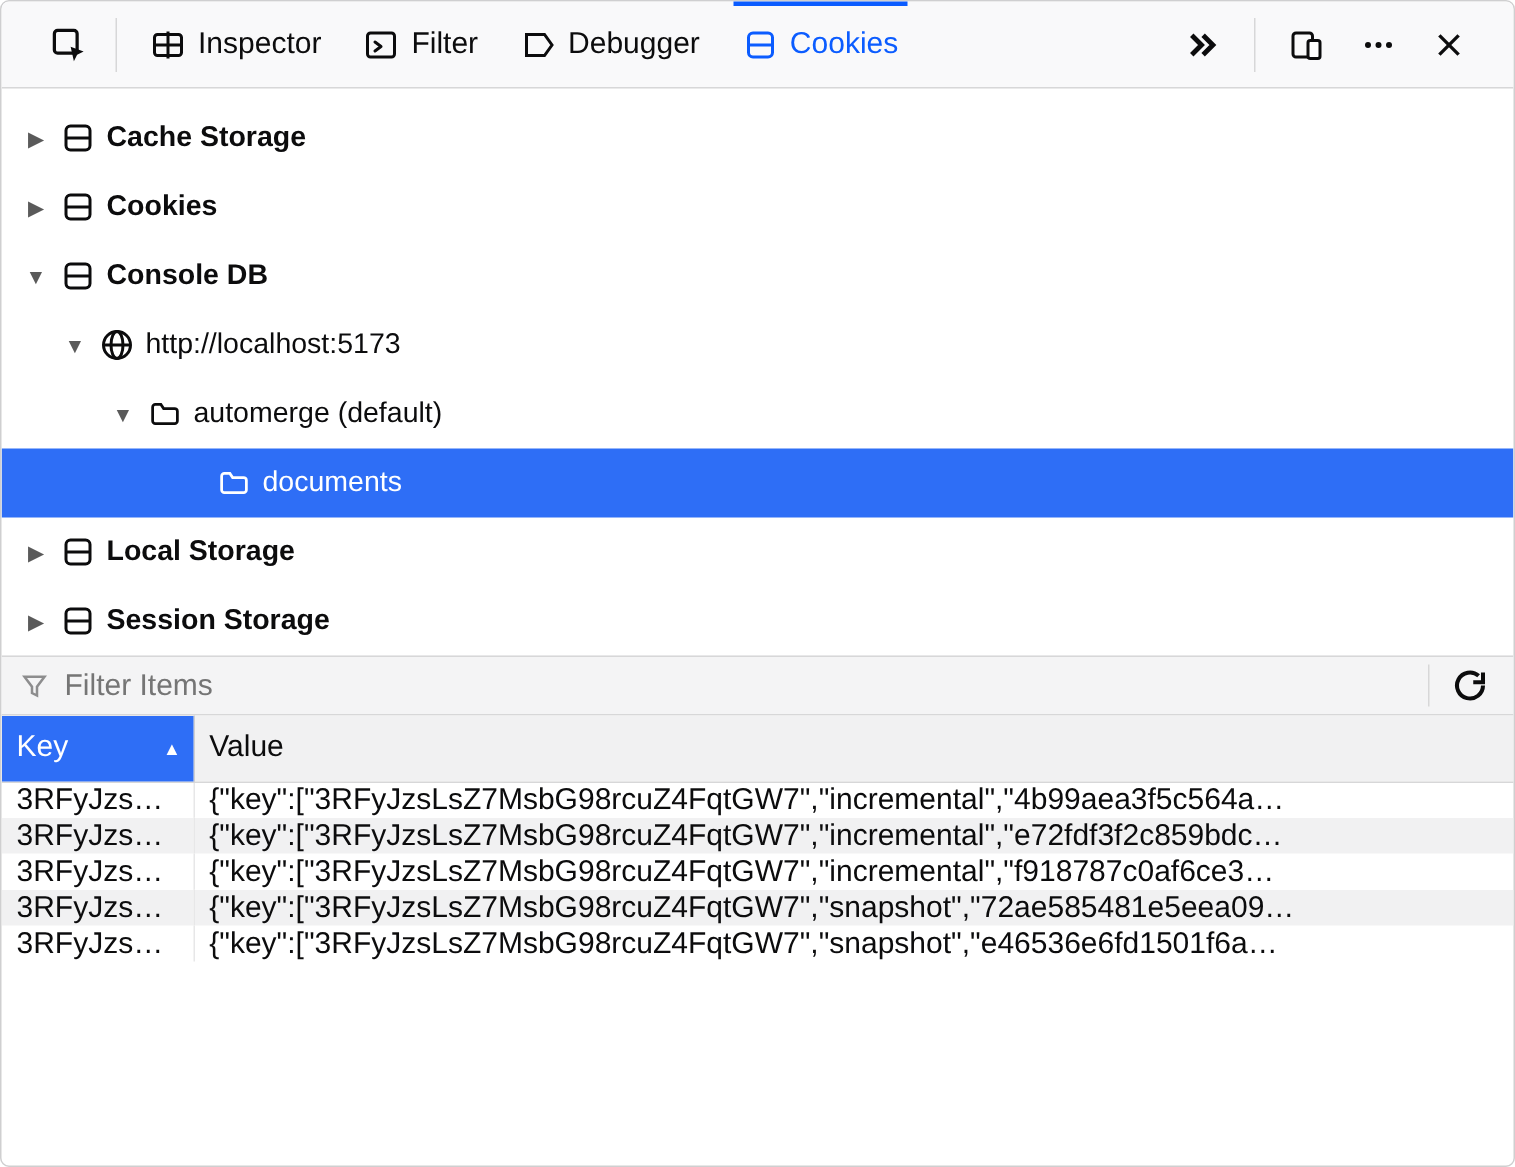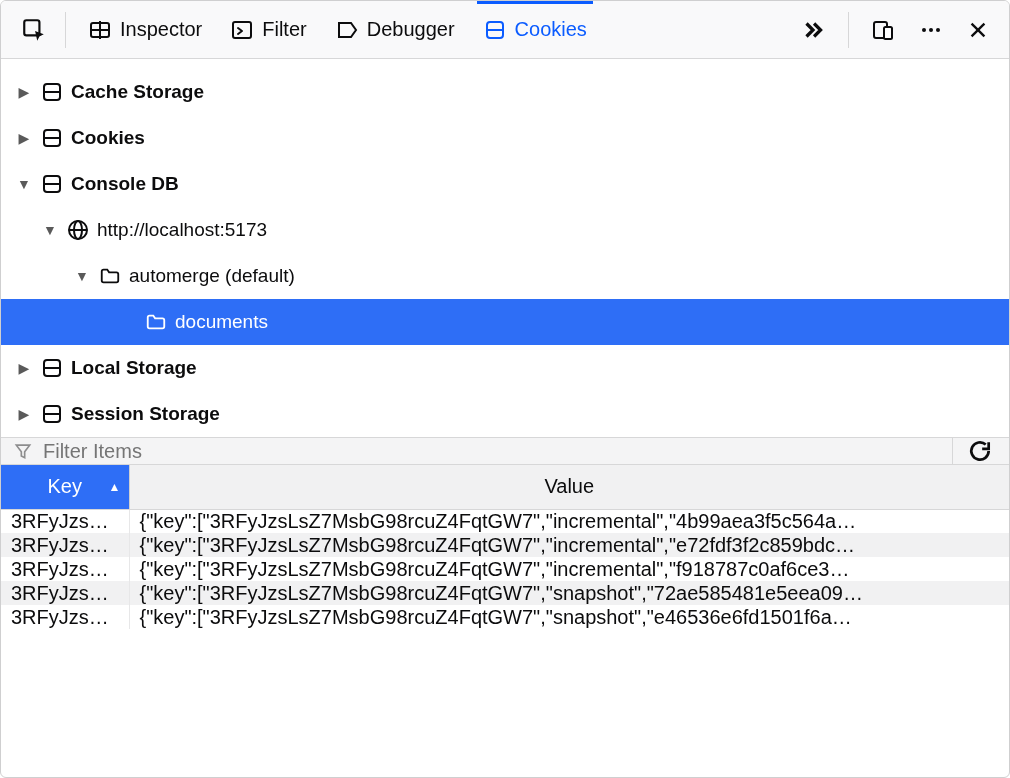--- a/index.html
+++ b/index.html
@@ -18,21 +18,21 @@
     position: relative;
   }
 
   
   .toolbar {
     height: 58px;
     display: flex;
     align-items: center;
     border-bottom: 1px solid #d7d7d8;
     background: #f9f9fa;
-    padding: 0 10px;
+    padding: 0 22px;
     gap: 0;
   }
   .toolbar .sep {
     width: 1px;
     height: 36px;
     background: #d7d7d8;
     margin: 0 8px;
   }
   .toolbar-btn {
     display: flex;
@@ -95,21 +95,21 @@
   .tree-row.selected {
     background: #2e6ef6;
     color: #fff;
   }
   .tree-row.selected .t-label { font-weight: 400; }
 
   
   .filter-bar {
     display: flex;
     align-items: center;
-    height: 28px;
+    height: 40px;
     border-top: 1px solid #d7d7d8;
     border-bottom: 1px solid #d7d7d8;
     padding: 0 12px;
     gap: 10px;
     background: #f4f4f5;
   }
   .filter-bar input {
     flex: 1;
     border: none;
     background: transparent;
@@ -123,21 +123,21 @@
     background: #d7d7d8;
   }
 
   
   .table {
     width: 100%;
     border-collapse: collapse;
     table-layout: fixed;
   }
   .thead-row th {
-    text-align: center;
+    text-align: left;
     font-weight: 400;
     font-size: 20px;
     height: 44px;
     padding: 0 10px;
     border-bottom: 1px solid #d7d7d8;
     background: #f1f1f2;
     white-space: nowrap;
   }
   .th-key {
     width: 128px;

